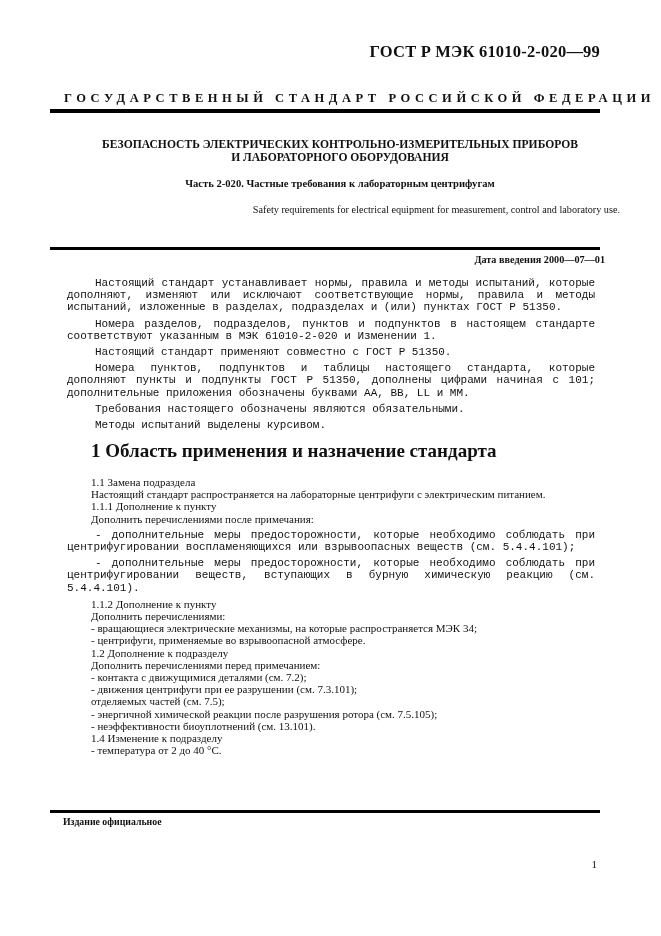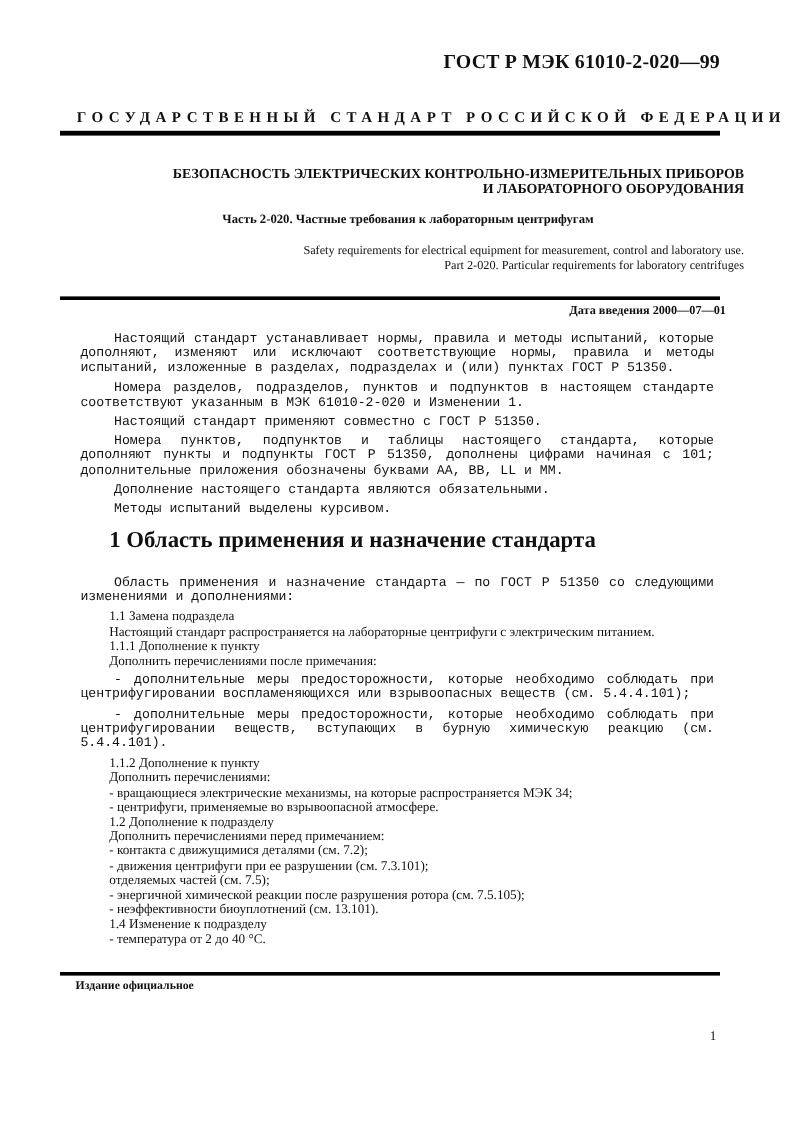--- a/index.html
+++ b/index.html
@@ -20,21 +20,21 @@
       white-space: nowrap;
     }
     .rule-thick {
       left: 50px; width: 550px; height: 4px; background: #000;
     }
     .rule-top { top: 109px; }
     .rule-mid { top: 247px; height: 3px; }
     .rule-bot { top: 810px; height: 3px; }
     .main-title {
       left: 60px; width: 560px; top: 138px;
-      text-align: right; font-weight: bold; font-size: 11.6px; line-height: 13px;
+      text-align: center; font-weight: bold; font-size: 11.6px; line-height: 13px;
     }
     .part-title {
       left: 60px; width: 560px; top: 178px;
       text-align: center; font-weight: bold; font-size: 10.6px;
     }
     .eng-title {
       left: 60px; width: 560px; top: 204px;
       text-align: right; font-size: 10.2px; line-height: 12px;
     }
     .intro-date {
@@ -64,39 +64,37 @@
 <div class="abs state-title">ГОСУДАРСТВЕННЫЙ СТАНДАРТ РОССИЙСКОЙ ФЕДЕРАЦИИ</div>
 <div class="abs rule-thick rule-top"></div>
 
 <div class="abs main-title">
   <div>БЕЗОПАСНОСТЬ ЭЛЕКТРИЧЕСКИХ КОНТРОЛЬНО-ИЗМЕРИТЕЛЬНЫХ ПРИБОРОВ</div>
   <div>И ЛАБОРАТОРНОГО ОБОРУДОВАНИЯ</div>
 </div>
 <div class="abs part-title">Часть 2-020. Частные требования к лабораторным центрифугам</div>
 <div class="abs eng-title">
   <div>Safety requirements for electrical equipment for measurement, control and laboratory use.</div>
-  <div>Part 2-020. Particular requirements for laboratory centrifuges</div>
 </div>
 
 <div class="abs rule-thick rule-mid"></div>
 <div class="abs intro-date">Дата введения 2000—07—01</div>
 
 <div class="abs body-text" style="top:273px;">
   <p class="para">Настоящий стандарт устанавливает нормы, правила и методы испытаний, которые дополняют, изменяют или исключают соответствующие нормы, правила и методы испытаний, изложенные в разделах, подразделах и (или) пунктах ГОСТ  Р 51350.</p>
   <p class="para">Номера разделов, подразделов, пунктов и подпунктов в настоящем стандарте соответствуют указанным в МЭК 61010-2-020  и Изменении 1.</p>
   <p class="para">Настоящий стандарт применяют совместно с ГОСТ  Р 51350.</p>
   <p class="para">Номера пунктов, подпунктов и таблицы настоящего стандарта, которые дополняют пункты и подпункты ГОСТ Р 51350, дополнены цифрами начиная с 101; дополнительные приложения обозначены буквами АА, ВВ, LL и ММ.</p>
-  <p class="para">Дополнение настоящего стандарта являются обязательными.</p>
+  <p class="para">Требования настоящего обозначены являются обязательными.</p>
   <p class="para">Методы испытаний выделены курсивом.</p>
 </div>
 
 <div class="abs section-heading">1  Область применения и назначение стандарта</div>
 
 <div class="abs body-text" style="top:476px;">
-  <p class="para">Область применения и назначение стандарта — по ГОСТ  Р 51350  со следующими изменениями и дополнениями:</p>
   <p class="line ind">1.1  Замена подраздела</p>
   <p class="line ind">Настоящий стандарт распространяется на лабораторные центрифуги с электрическим питанием.</p>
   <p class="line ind">1.1.1  Дополнение к пункту</p>
   <p class="line ind">Дополнить перечислениями после примечания:</p>
   <p class="para">- дополнительные меры предосторожности, которые необходимо соблюдать при центрифугировании воспламеняющихся или взрывоопасных веществ (см. 5.4.4.101);</p>
   <p class="para">- дополнительные меры предосторожности, которые необходимо соблюдать при центрифугировании веществ, вступающих в бурную химическую реакцию (см. 5.4.4.101).</p>
   <p class="line ind">1.1.2  Дополнение к пункту</p>
   <p class="line ind">Дополнить перечислениями:</p>
   <p class="line ind">-  вращающиеся электрические механизмы, на которые распространяется МЭК 34;</p>
   <p class="line ind">-  центрифуги, применяемые во взрывоопасной атмосфере.</p>

